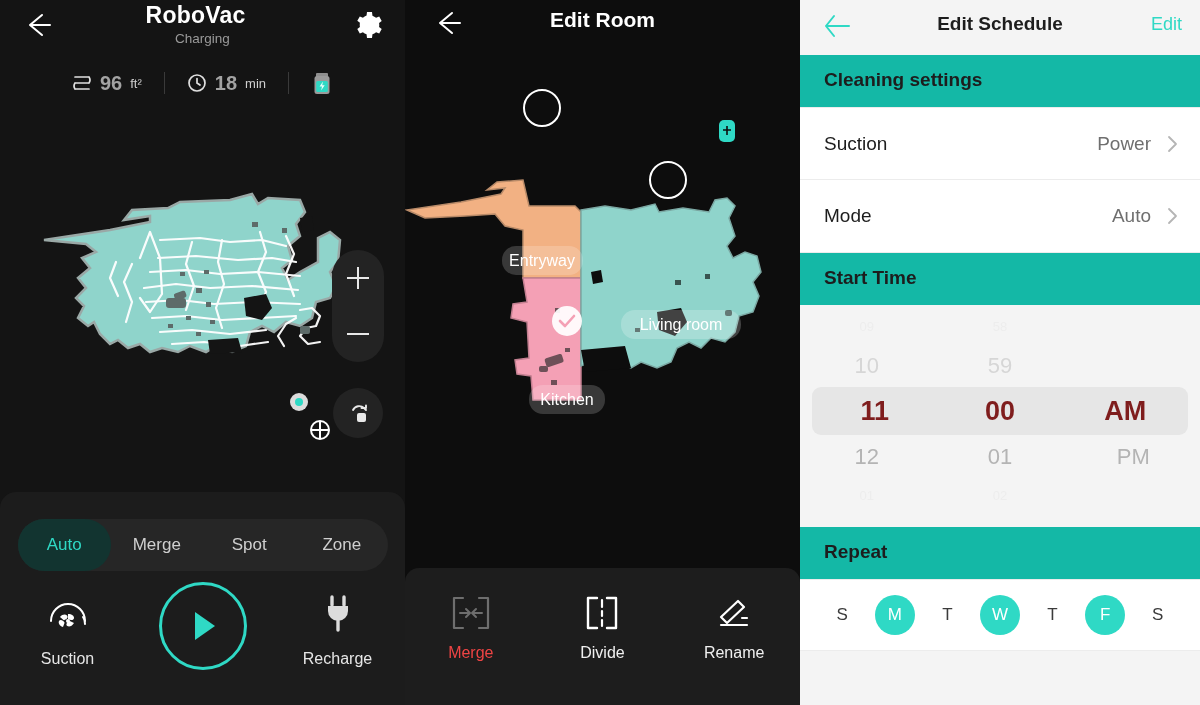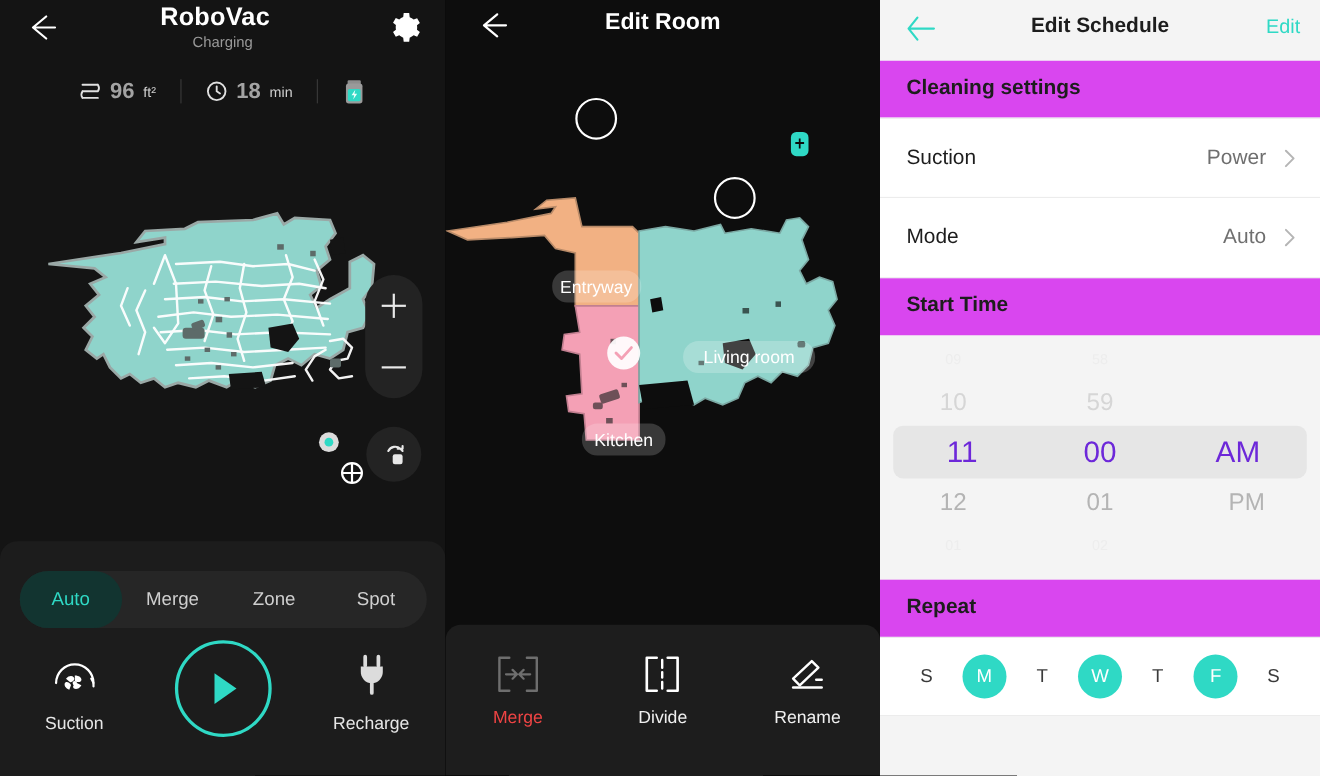--- a/index.html
+++ b/index.html
@@ -115,40 +115,40 @@
   #p3-back { left: 22px; top: 11px; width: 30px; height: 30px; }
   .sch-title {
     position: absolute; left: 0; right: 0; top: 13px; text-align: center;
     font-size: 19px; font-weight: bold; color: #1d1d1d;
   }
   .sch-save {
     position: absolute; right: 18px; top: 14px; font-size: 18px; color: #2fd9c5;
   }
   .sect-hdr {
     padding: 14px 24px 16px; font-size: 19px; font-weight: bold; color: #1d1d1d;
-    background: #d946ef;
+    background: #14b8a6;
   }
   .rows { background: #fff; }
   .row {
     height: 73px; padding: 0 22px 0 24px; display: flex; align-items: center;
     border-top: 1px solid #ececec; border-bottom: 1px solid #ececec;
   }
   .row + .row { border-top: none; }
   .row .k { font-size: 19px; color: #1d1d1d; flex: 1; }
   .row .v { font-size: 19px; color: #6f6f6f; margin-right: 16px; }
   .chev { width: 11px; height: 18px; }
   .picker { background: #f4f4f4; padding: 2px 0 12px; }
   .prow { display: flex; align-items: center; height: 39px; }
   .prow .c { width: 33.333%; text-align: center; }
   .prow.ghost .c { font-size: 22px; color: #d6d6d6; }
   .prow.dim .c { font-size: 22px; color: #b4b4b4; }
   .prow.sel {
     background: #e6e6e6; border-radius: 9px; height: 48px; margin: 2px 12px;
   }
-  .prow.sel .c { font-size: 27px; color: #6d28d9; font-weight: normal; }
+  .prow.sel .c { font-size: 27px; color: #7f1d1d; font-weight: bold; }
   .prow.faint .c { font-size: 13px; color: #ededed; }
   .days {
     background: #fff; border-top: 1px solid #ececec; border-bottom: 1px solid #ececec;
     height: 72px; display: flex; align-items: center; justify-content: space-around;
     padding: 0 16px;
   }
   .day {
     width: 40px; height: 40px; border-radius: 50%;
     display: flex; align-items: center; justify-content: center;
     font-size: 17px; color: #3b3b3b;
@@ -280,22 +280,22 @@
           <path d="M3 4.5 L10 2.5 L10 18 L3 20 Z M11 2.5 L15 4.2 L15 19.8 L11 18 Z M16 4.2 L23 2.5 L23 20 L16 19.8 Z" fill="#fff"></path>
         </svg>
     </div>
     <div class="editmap-label">Edit Map</div>
   </div>
 
   <div class="sheet1">
     <div class="segbar">
       <div class="seg active">Auto</div>
       <div class="seg">Merge</div>
+      <div class="seg">Spot</div>
       <div class="seg">Zone</div>
-      <div class="seg">Spot</div>
     </div>
     <div class="actions">
       <div class="action">
         <div class="ic">
           <svg width="50" height="42" viewBox="0 0 50 42">
               <path d="M8 28a17 17 0 0 1 34 0" stroke="#fff" stroke-width="2" fill="none" stroke-linecap="round"></path>
               <path d="M40 24 a10 10 0 0 1 2 7" stroke="#fff" stroke-width="2" fill="none" stroke-linecap="round"></path>
               <g fill="#fff">
                 <path d="M25 21c4 0 6 2 6 4s-3 3-6 1z"></path>
                 <path d="M31 30c-2 3.4-5 4-6.7 3s-.8-4 2.6-5z"></path>

